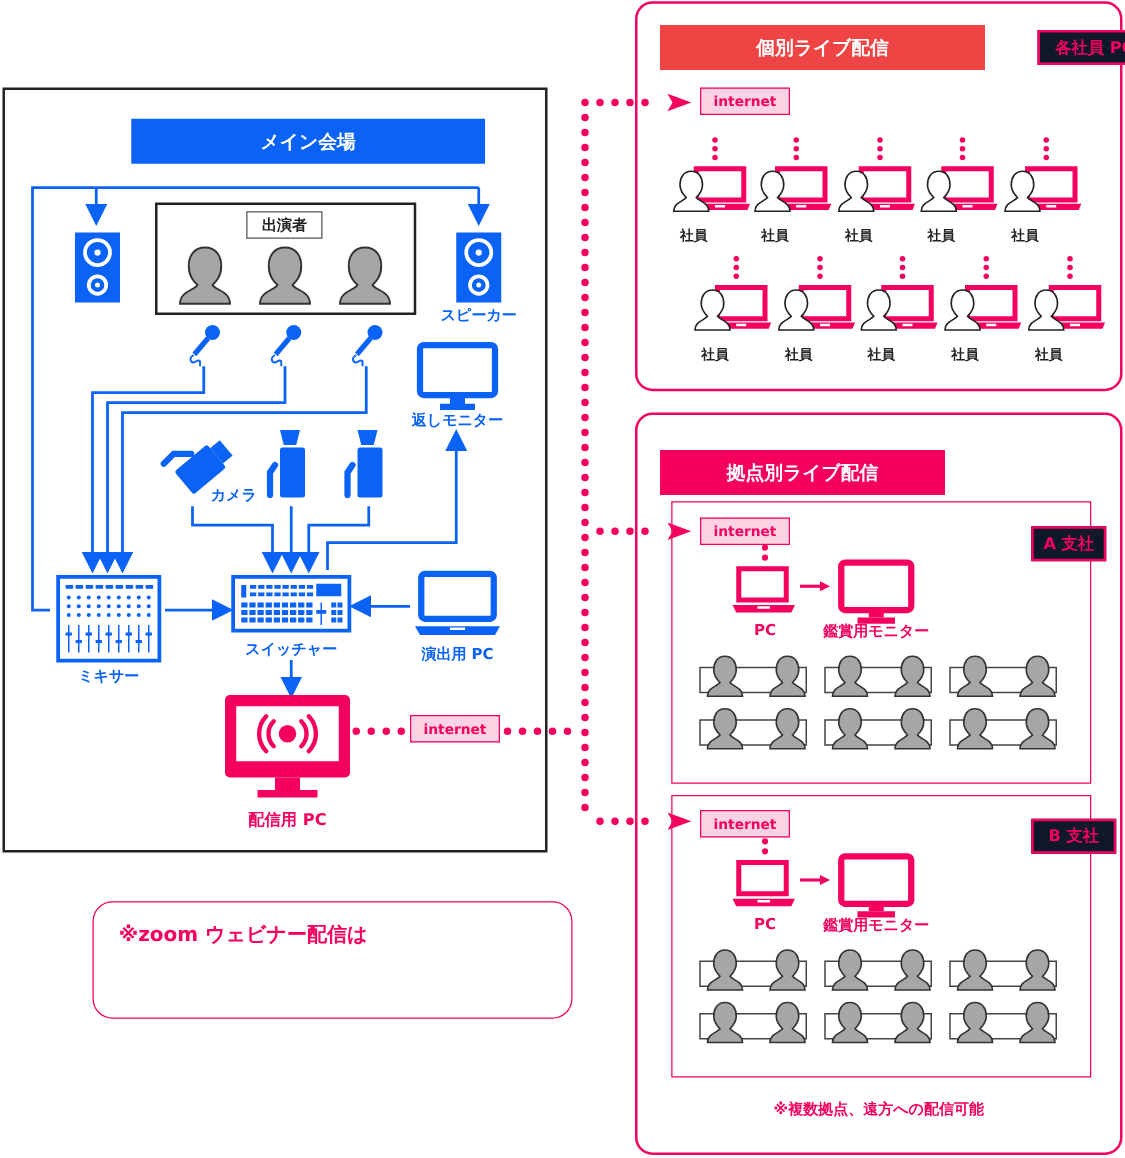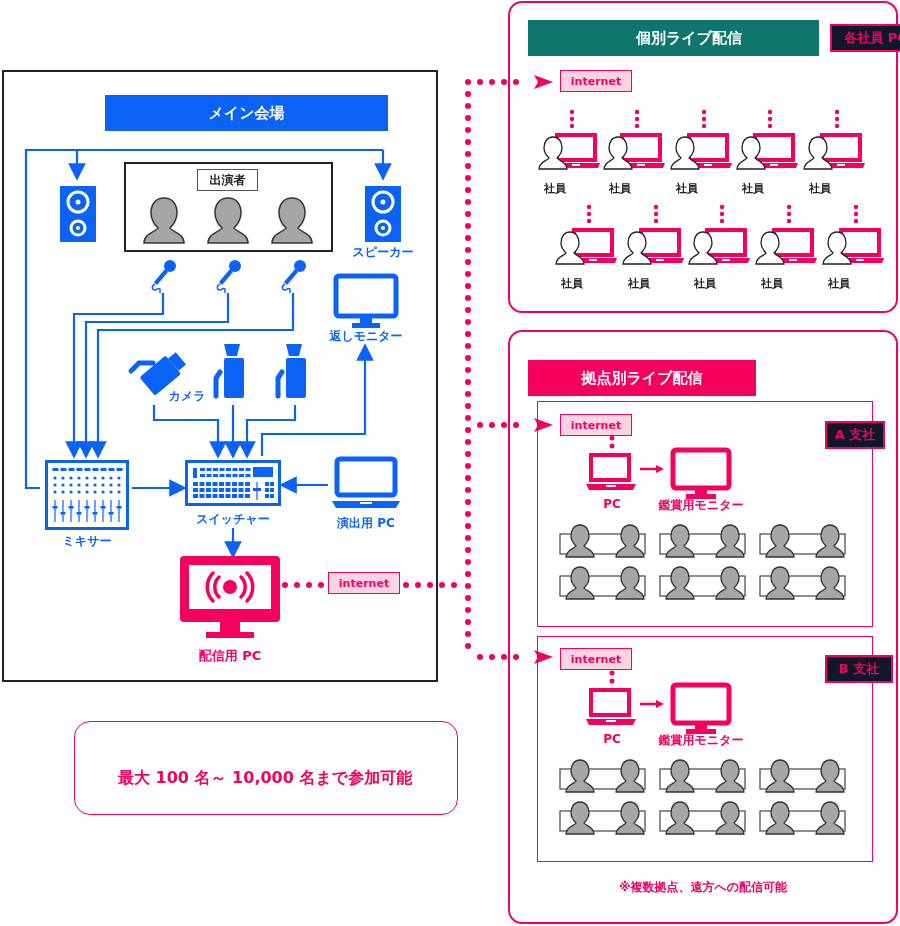--- a/index.html
+++ b/index.html
@@ -275,25 +275,25 @@
     <line x1="480" y1="657" x2="528" y2="657"></line>
   </g>
   <g fill="#f4005e">
     <path d="M534,75 L553,82 L534,89 L538,82 Z"></path>
     <path d="M534,418 L553,425 L534,432 L538,425 Z"></path>
     <path d="M534,650 L553,657 L534,664 L538,657 Z"></path>
   </g>
 </svg>
 
 <div class="abs" style="left:74px;top:721px;width:384px;height:94px;border:1.5px solid #f4005e;border-radius:16px;box-sizing:border-box;">
-  <div class="pink" style="position:absolute;left:43px;top:46px;font-weight:bold;font-size:16px;white-space:nowrap;">最大 100 名～ 10,000 名まで参加可能</div>
+  <div class="pink" style="position:absolute;left:20px;top:16px;font-weight:bold;font-size:16px;white-space:nowrap;">※zoom ウェビナー配信は</div>
 </div>
 
 <div class="panel" style="left:508px;top:1px;width:390px;height:312px;"></div>
-<div class="title-bar" style="left:528px;top:20px;width:260px;height:36px;background:#0f766e;padding-left:31px;">個別ライブ配信</div>
+<div class="title-bar" style="left:528px;top:20px;width:260px;height:36px;background:#ef4444;">個別ライブ配信</div>
 <div class="tag" style="left:786px;top:24px;width:91px;height:28px;">各社員 PC</div>
 <div class="inet" style="left:560px;top:70px;">internet</div>
 <div id="employees">
     <svg width="64" height="78" style="left: 538px; top: 110px;">
       <g fill="#f4005e">
         <circle cx="34" cy="2" r="2.2"></circle>
         <circle cx="34" cy="9" r="2.2"></circle>
         <circle cx="34" cy="16" r="2.2"></circle>
       </g>
       <rect x="19" y="25" width="38" height="25" fill="none" stroke="#f4005e" stroke-width="4"></rect>

